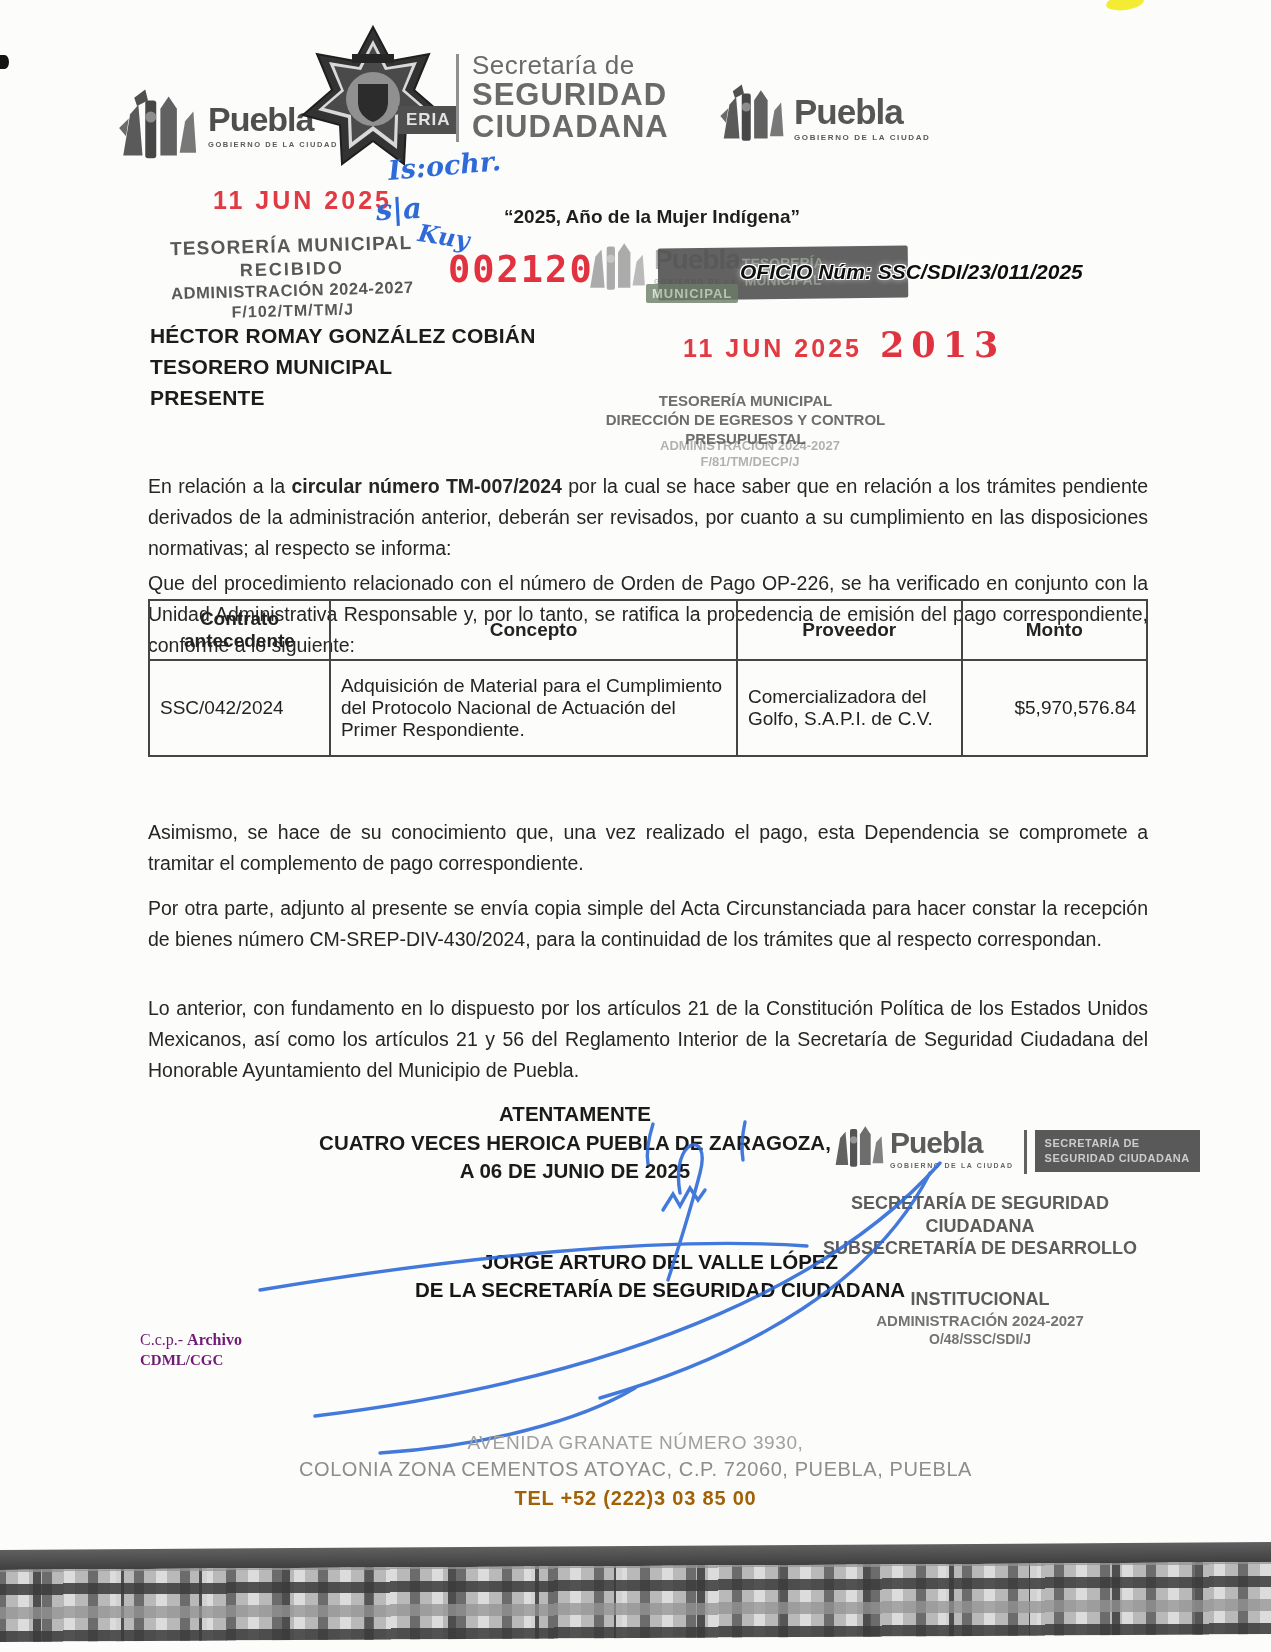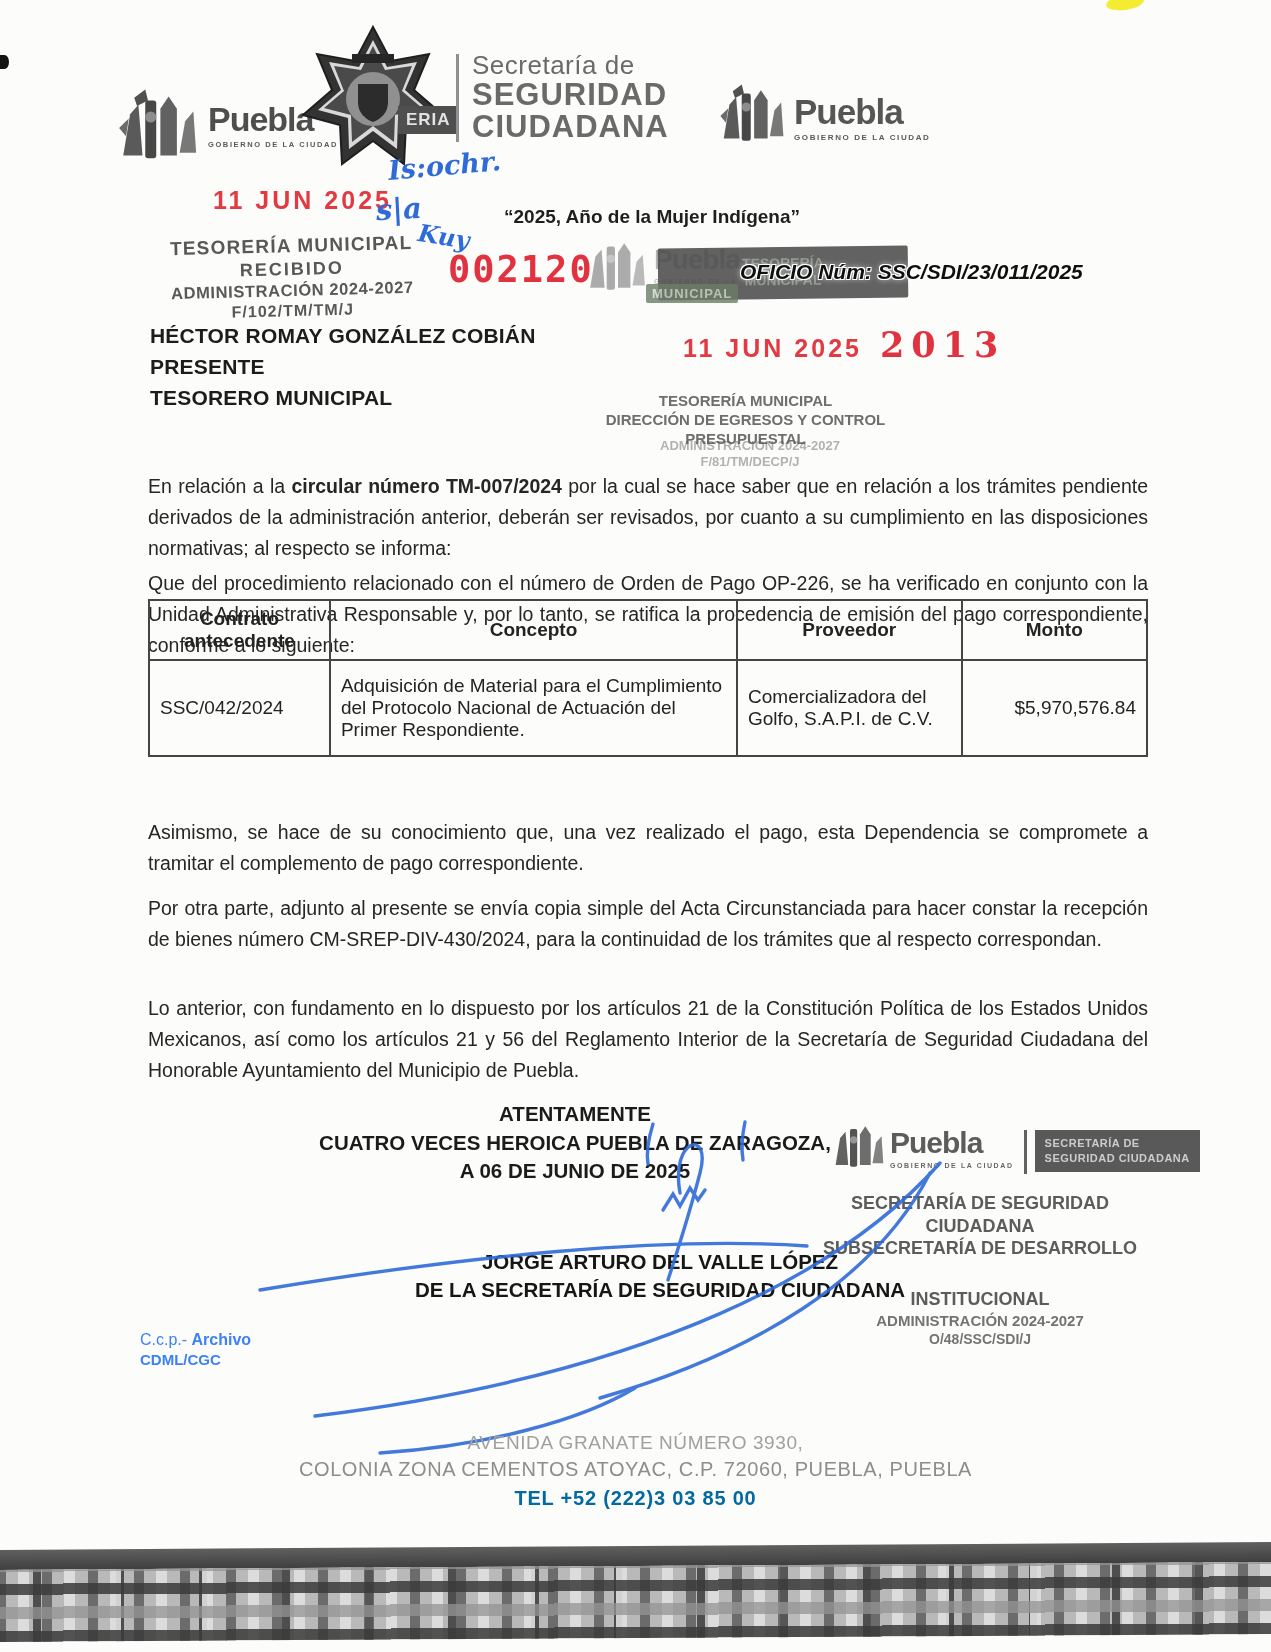--- a/index.html
+++ b/index.html
@@ -34,24 +34,24 @@
   .recipient{font-weight:700;font-size:21px;line-height:31px;color:#1c1c1c;letter-spacing:.2px;}
   .para{width:1000px;font-size:19.5px;line-height:31px;text-align:justify;color:#262626;margin-top:45px;}
   table.optable{border-collapse:collapse;width:1000px;font-size:19px;color:#232323;}
   table.optable th,table.optable td{border:2px solid #454545;padding:5px 10px;vertical-align:middle;}
   table.optable th{font-weight:700;text-align:center;height:48px;}
   table.optable td{height:84px;}
   .col-contract{width:167px;} .col-concept{width:445px;} .col-vendor{width:215px;} .col-amount{width:173px;}
   .td-center{text-align:right;}
   .closing{width:850px;text-align:center;font-weight:700;font-size:20.5px;line-height:28.5px;color:#1b1b1b;}
   .signatory{width:760px;text-align:center;font-weight:700;font-size:20.5px;line-height:28px;color:#161616;}
-  .ccp{font-size:16px;color:#3b82f6;line-height:20px;}
+  .ccp{font-size:16px;color:#701a75;line-height:20px;font-family:Liberation Serif, serif;}
   .footer-gray{width:100%;text-align:center;color:#a0a0a0;font-size:19px;letter-spacing:.6px;}
   .footer-gray2{width:100%;text-align:center;color:#8d8d8d;font-size:20px;letter-spacing:.6px;}
-  .footer-tel{width:100%;text-align:center;color:#0369a1;font-weight:800;font-size:20px;letter-spacing:.8px;}
+  .footer-tel{width:100%;text-align:center;color:#a16207;font-weight:800;font-size:20px;letter-spacing:.8px;}
   
   .camo-wrap{left:-4px;top:1546px;width:1280px;height:92px;transform:rotate(-.35deg);}
   .camo-band{height:20px;background:linear-gradient(#606060,#3f3f3f);}
   .camo{height:72px;background-color:#b9b9b9;background-image:
     repeating-linear-gradient(0deg, rgba(58,58,58,.85) 0 11px, transparent 11px 23px, rgba(148,148,148,.75) 23px 35px, transparent 35px 47px),
     repeating-linear-gradient(90deg, rgba(88,88,88,.8) 0 10px, transparent 10px 22px, rgba(224,224,224,.9) 22px 33px, transparent 33px 46px),
     repeating-linear-gradient(90deg, transparent 0 37px, rgba(42,42,42,.75) 37px 45px, transparent 45px 83px);}
   .hl-yellow{left:1106px;top:-5px;width:38px;height:15px;background:#f4ec33;border-radius:50%;
              transform:rotate(-8deg);}
   .speck{left:0;top:55px;width:9px;height:14px;background:#141414;border-radius:0 60% 60% 0;}
@@ -165,22 +165,22 @@
       <div>TESORERÍA</div>
       <div>MUNICIPAL</div>
     </div>
   </div>
   <div class="abs green-chip" style="left:646px;top:284px;">MUNICIPAL</div>
 
   <div class="abs oficio" style="left:740px;top:260px;">OFICIO Núm: SSC/SDI/23/011/2025</div>
 
   <div class="abs recipient" style="left:150px;top:320px;">
     <div>HÉCTOR ROMAY GONZÁLEZ COBIÁN</div>
+    <div>TESORERO MUNICIPAL</div>
     <div>PRESENTE</div>
-    <div>TESORERO MUNICIPAL</div>
   </div>
 
   <div class="abs red-stamp" style="left:683px;top:334px;">11 JUN 2025</div>
   <div class="abs num2013" style="left:880px;top:324px;">2013</div>
 
   <div class="abs gray-stamp" style="left:598px;top:392px;width:295px;font-size:15px;color:#6e6e6e;">
     <div>TESORERÍA MUNICIPAL</div>
     <div>DIRECCIÓN DE EGRESOS Y CONTROL</div>
     <div>PRESUPUESTAL</div>
   </div>

